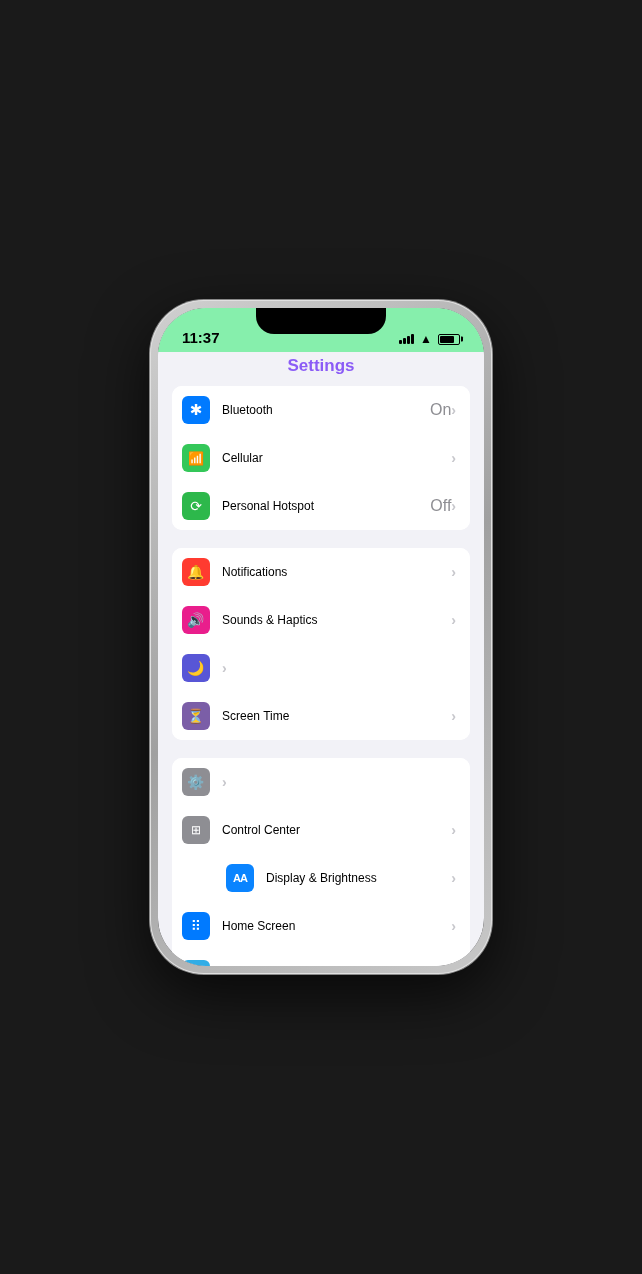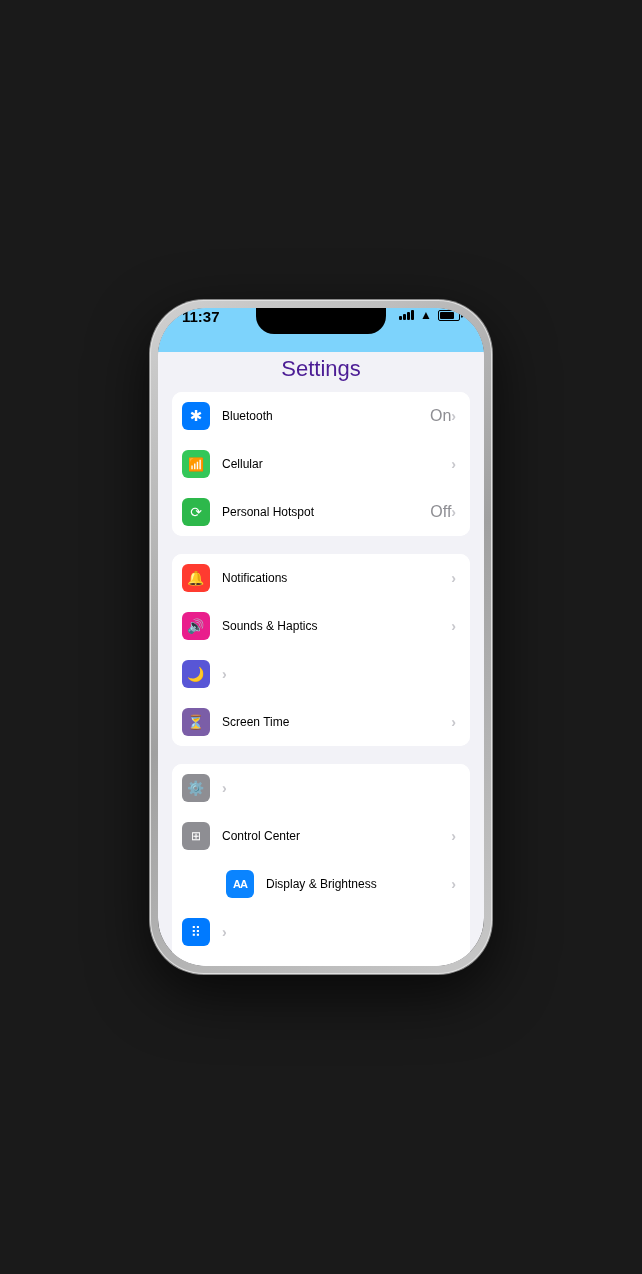--- a/index.html
+++ b/index.html
@@ -32,24 +32,24 @@
       width: 100%;
       height: 100%;
       background: #f2f2f7;
       border-radius: 46px;
       overflow: hidden;
       display: flex;
       flex-direction: column;
     }
     
     .status-bar {
-      background: #7dd3fc;
+      background: #86efac;
       height: 44px;
       display: flex;
-      align-items: flex-start;
+      align-items: flex-end;
       padding: 0 24px 6px;
       justify-content: space-between;
       flex-shrink: 0;
       position: relative;
     }
     .notch {
       position: absolute;
       top: 0;
       left: 50%;
       transform: translateX(-50%);
@@ -112,23 +112,23 @@
       border-radius: 1px;
     }
     
     .nav-title {
       background: #f2f2f7;
       text-align: center;
       padding: 4px 0 10px;
       flex-shrink: 0;
     }
     .nav-title-text {
-      font-size: 22px;
-      font-weight: 400;
-      color: #4c1d95;
+      font-size: 17px;
+      font-weight: 700;
+      color: #8b5cf6;
     }
     
     .scroll-area {
       flex: 1;
       overflow-y: auto;
       overflow-x: hidden;
       -webkit-overflow-scrolling: touch;
     }
     .scroll-area::-webkit-scrollbar { display: none; }
     
@@ -321,20 +321,21 @@
                 <span>AA</span>
               </div>
               <span class="settings-label">Display &amp; Brightness</span>
               <span class="chevron">›</span>
             </div>
 
             <div class="settings-item">
               <div class="settings-icon icon-blue" style="font-size:14px;">
                 <span>⠿</span>
               </div>
+              <span class="settings-label">Home Screen</span>
               <span class="chevron">›</span>
             </div>
 
             <div class="settings-item">
               <div class="settings-icon icon-lightblue" style="font-size:14px;">
                 
               </div>
               <span class="settings-label">Accessibility</span>
 
             </div>

